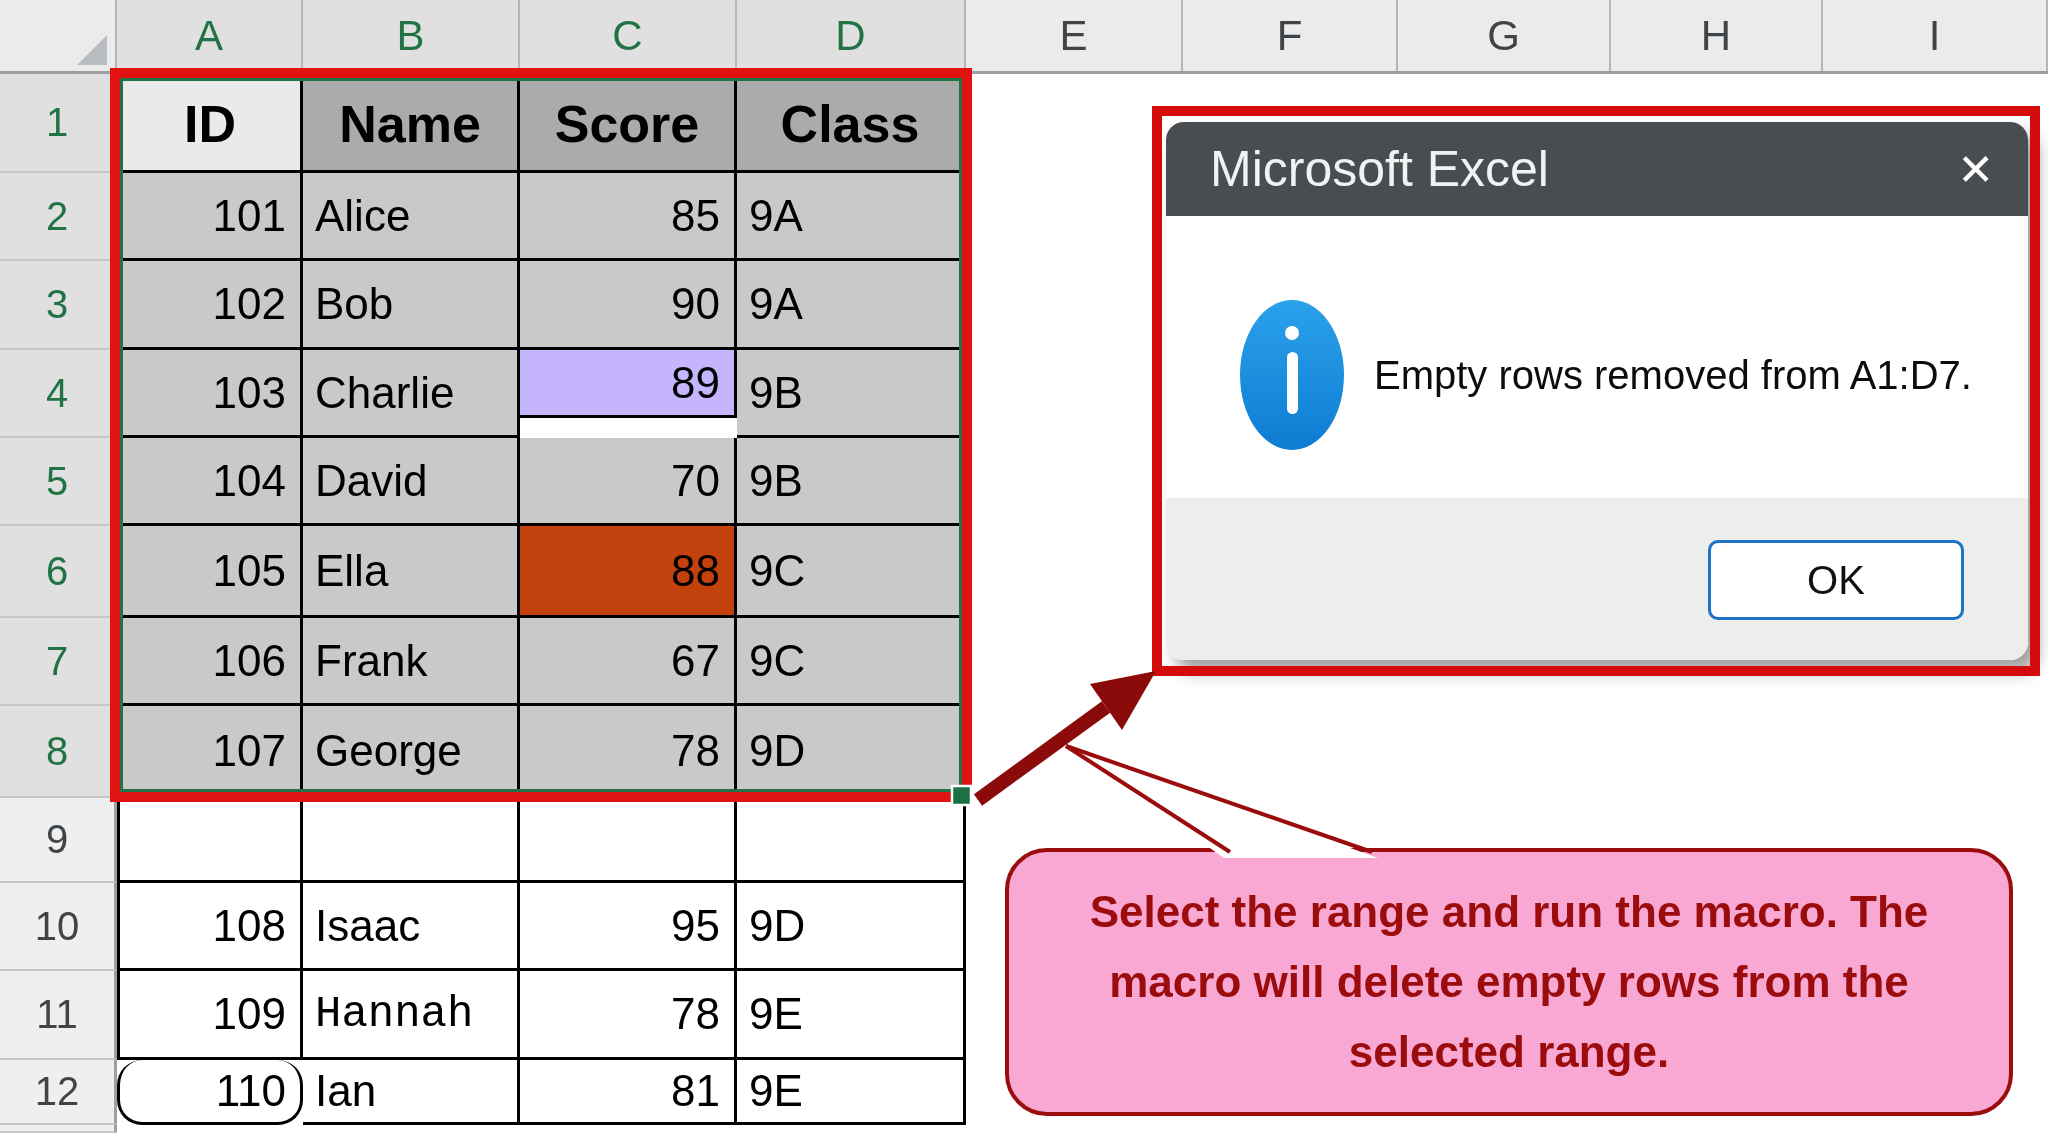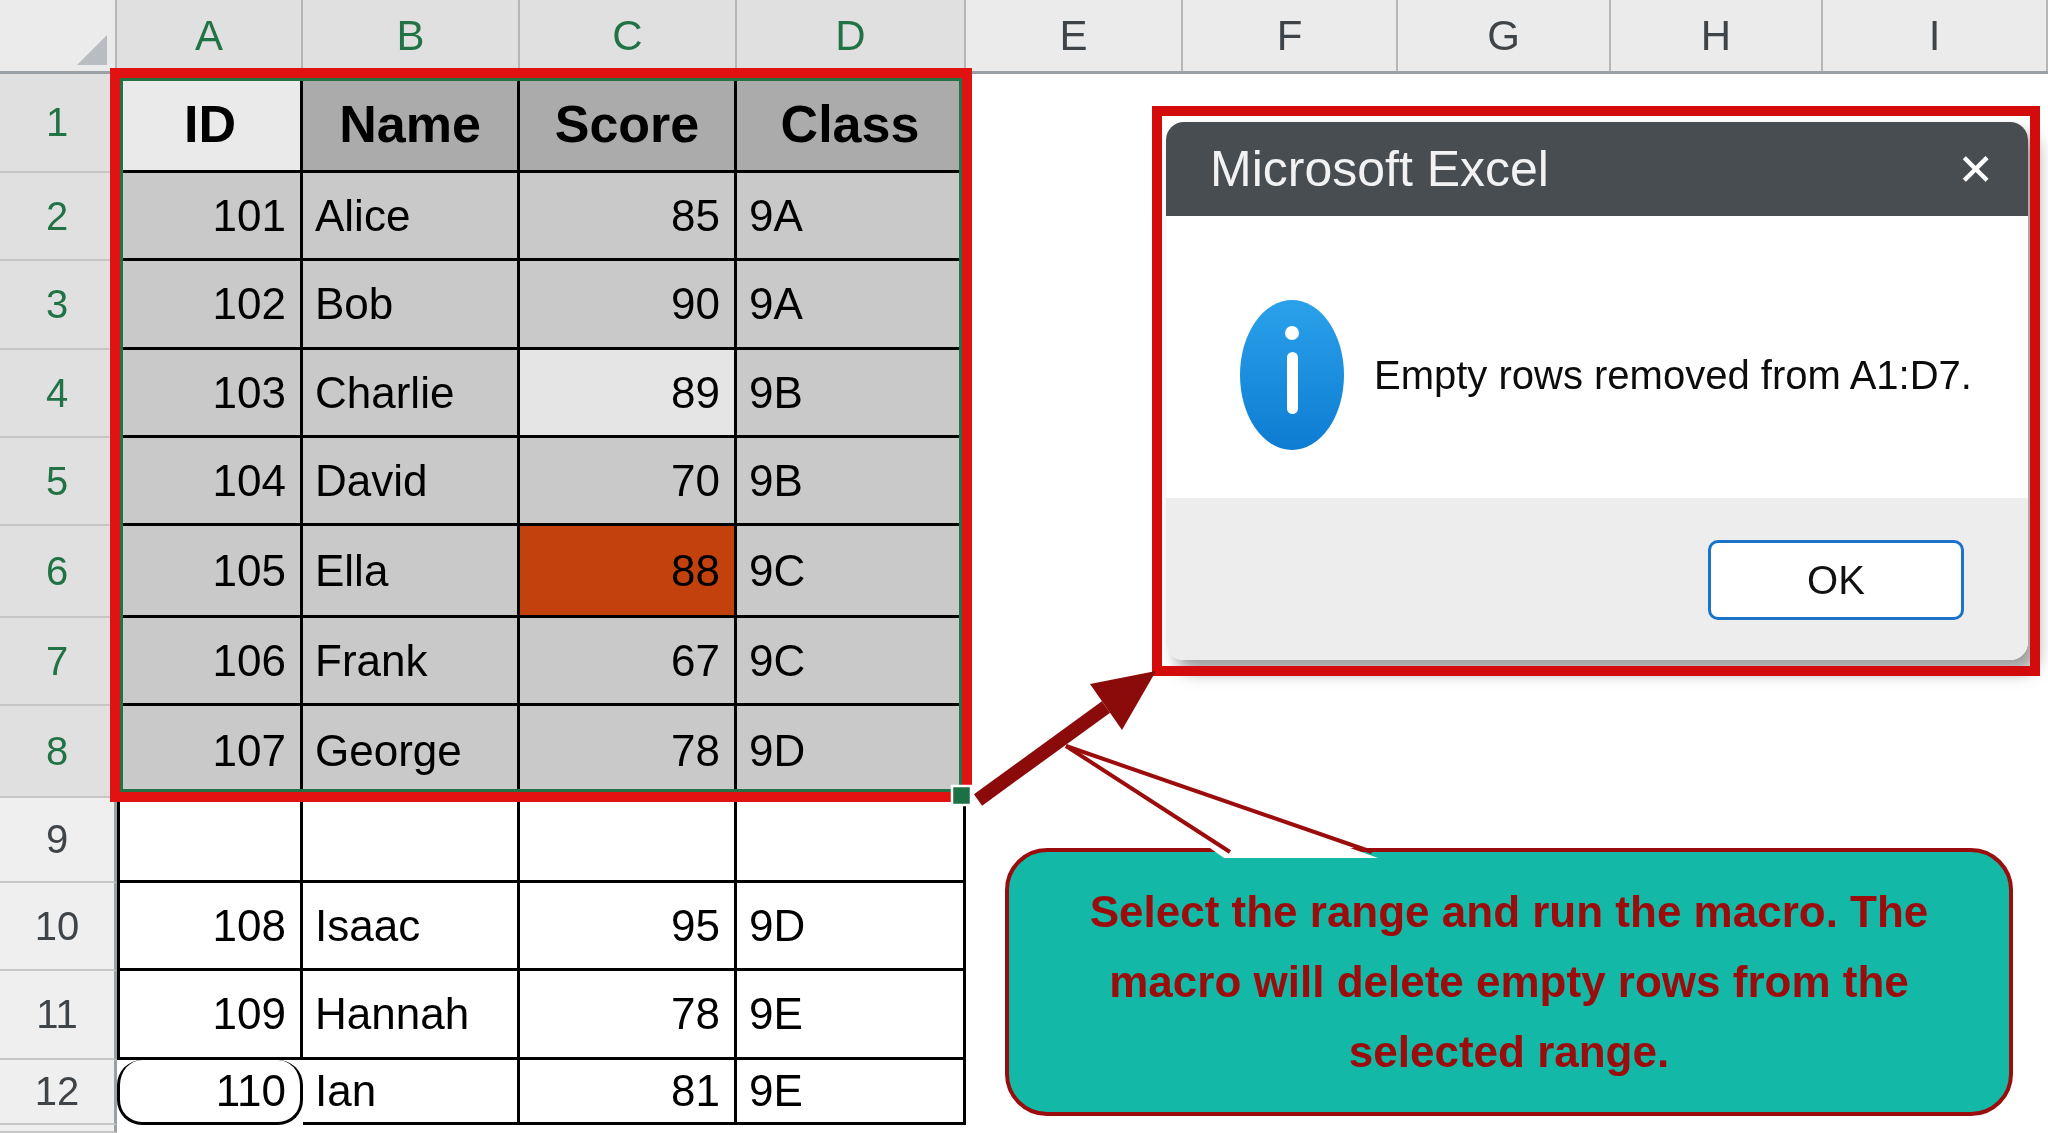--- a/index.html
+++ b/index.html
@@ -45,21 +45,21 @@
             border-radius:50%;background:#fff;}
   .info-stem{position:absolute;left:50%;top:52px;width:11px;height:62px;margin-left:-5.5px;
              border-radius:6px;background:#fff;}
   .dlg-message{position:absolute;left:208px;top:84px;height:150px;display:flex;align-items:center;
                font-size:40px;color:#0c0c0c;}
   .dlg-footer{position:absolute;left:0;top:376px;width:100%;height:162px;background:#ededed;}
   .ok-btn{position:absolute;left:542px;top:42px;width:256px;height:80px;background:#ffffff;
           border:3px solid #1a73c9;border-radius:10px;display:flex;align-items:center;
           justify-content:center;font-size:40px;color:#111;box-sizing:border-box;}
   
-  .callout{position:absolute;left:1005px;top:848px;width:1008px;height:268px;background:#14b8a6;
+  .callout{position:absolute;left:1005px;top:848px;width:1008px;height:268px;background:#f9a8d4;
            border:4px solid #9b0c0c;border-radius:42px;box-sizing:border-box;z-index:9;
            display:flex;flex-direction:column;justify-content:center;text-align:center;}
   .callout div{font-size:44px;font-weight:bold;color:#9b0c0c;line-height:70px;}
   
   #overlay{position:absolute;left:0;top:0;width:2048px;height:1133px;z-index:10;pointer-events:none;}
 </style>
 </head>
 <body>
 
 <div id="canvas">
@@ -101,21 +101,21 @@
       <div class="cell alignR" style="left: 117px; width: 186px; top: 173px; height: 88px; border-left: 3px solid rgb(0, 0, 0); background: rgb(201, 201, 201);">101</div>
       <div class="cell alignL" style="left: 303px; width: 217px; top: 173px; height: 88px; background: rgb(201, 201, 201);">Alice</div>
       <div class="cell alignR" style="left: 520px; width: 217px; top: 173px; height: 88px; background: rgb(201, 201, 201);">85</div>
       <div class="cell alignL" style="left: 737px; width: 229px; top: 173px; height: 88px; background: rgb(201, 201, 201);">9A</div>
       <div class="cell alignR" style="left: 117px; width: 186px; top: 261px; height: 89px; border-left: 3px solid rgb(0, 0, 0); background: rgb(201, 201, 201);">102</div>
       <div class="cell alignL" style="left: 303px; width: 217px; top: 261px; height: 89px; background: rgb(201, 201, 201);">Bob</div>
       <div class="cell alignR" style="left: 520px; width: 217px; top: 261px; height: 89px; background: rgb(201, 201, 201);">90</div>
       <div class="cell alignL" style="left: 737px; width: 229px; top: 261px; height: 89px; background: rgb(201, 201, 201);">9A</div>
       <div class="cell alignR" style="left: 117px; width: 186px; top: 350px; height: 88px; border-left: 3px solid rgb(0, 0, 0); background: rgb(201, 201, 201);">103</div>
       <div class="cell alignL" style="left: 303px; width: 217px; top: 350px; height: 88px; background: rgb(201, 201, 201);">Charlie</div>
-      <div class="cell alignR" style="left: 520px; width: 217px; top: 350px; height: 88px; background: #e5e5e5;">89</div>
+      <div class="cell alignR" style="left: 520px; width: 217px; top: 350px; height: 68px; background: #c4b5fd;">89</div>
       <div class="cell alignL" style="left: 737px; width: 229px; top: 350px; height: 88px; background: rgb(201, 201, 201);">9B</div>
       <div class="cell alignR" style="left: 117px; width: 186px; top: 438px; height: 88px; border-left: 3px solid rgb(0, 0, 0); background: rgb(201, 201, 201);">104</div>
       <div class="cell alignL" style="left: 303px; width: 217px; top: 438px; height: 88px; background: rgb(201, 201, 201);">David</div>
       <div class="cell alignR" style="left: 520px; width: 217px; top: 438px; height: 88px; background: rgb(201, 201, 201);">70</div>
       <div class="cell alignL" style="left: 737px; width: 229px; top: 438px; height: 88px; background: rgb(201, 201, 201);">9B</div>
       <div class="cell alignR" style="left: 117px; width: 186px; top: 526px; height: 92px; border-left: 3px solid rgb(0, 0, 0); background: rgb(201, 201, 201);">105</div>
       <div class="cell alignL" style="left: 303px; width: 217px; top: 526px; height: 92px; background: rgb(201, 201, 201);">Ella</div>
       <div class="cell alignR" style="left: 520px; width: 217px; top: 526px; height: 92px; background: #c2410c;">88</div>
       <div class="cell alignL" style="left: 737px; width: 229px; top: 526px; height: 92px; background: rgb(201, 201, 201);">9C</div>
       <div class="cell alignR" style="left: 117px; width: 186px; top: 618px; height: 88px; border-left: 3px solid rgb(0, 0, 0); background: rgb(201, 201, 201);">106</div>
@@ -128,21 +128,21 @@
       <div class="cell alignL" style="left: 737px; width: 229px; top: 706px; height: 92px; background: rgb(201, 201, 201);">9D</div>
       <div class="cell alignR" style="left: 117px; width: 186px; top: 798px; height: 85px; border-left: 3px solid rgb(0, 0, 0); border-top: 3px solid rgb(0, 0, 0); background: rgb(255, 255, 255);"></div>
       <div class="cell alignL" style="left: 303px; width: 217px; top: 798px; height: 85px; border-top: 3px solid rgb(0, 0, 0); background: rgb(255, 255, 255);"></div>
       <div class="cell alignR" style="left: 520px; width: 217px; top: 798px; height: 85px; border-top: 3px solid rgb(0, 0, 0); background: rgb(255, 255, 255);"></div>
       <div class="cell alignL" style="left: 737px; width: 229px; top: 798px; height: 85px; border-top: 3px solid rgb(0, 0, 0); background: rgb(255, 255, 255);"></div>
       <div class="cell alignR" style="left: 117px; width: 186px; top: 883px; height: 88px; border-left: 3px solid rgb(0, 0, 0); background: rgb(255, 255, 255);">108</div>
       <div class="cell alignL" style="left: 303px; width: 217px; top: 883px; height: 88px; background: rgb(255, 255, 255);">Isaac</div>
       <div class="cell alignR" style="left: 520px; width: 217px; top: 883px; height: 88px; background: rgb(255, 255, 255);">95</div>
       <div class="cell alignL" style="left: 737px; width: 229px; top: 883px; height: 88px; background: rgb(255, 255, 255);">9D</div>
       <div class="cell alignR" style="left: 117px; width: 186px; top: 971px; height: 89px; border-left: 3px solid rgb(0, 0, 0); background: rgb(255, 255, 255);">109</div>
-      <div class="cell alignL" style="left: 303px; width: 217px; top: 971px; height: 89px; background: rgb(255, 255, 255);">Hannah</div>
+      <div class="cell alignL" style="left: 303px; width: 217px; top: 971px; height: 89px; background: rgb(255, 255, 255); font-family: Liberation Mono, monospace;">Hannah</div>
       <div class="cell alignR" style="left: 520px; width: 217px; top: 971px; height: 89px; background: rgb(255, 255, 255);">78</div>
       <div class="cell alignL" style="left: 737px; width: 229px; top: 971px; height: 89px; background: rgb(255, 255, 255);">9E</div>
       <div class="cell alignR" style="left: 117px; width: 186px; top: 1060px; height: 65px; border-left: 3px solid rgb(0, 0, 0); background: rgb(255, 255, 255); border-radius: 25px;">110</div>
       <div class="cell alignL" style="left: 303px; width: 217px; top: 1060px; height: 65px; background: rgb(255, 255, 255);">Ian</div>
       <div class="cell alignR" style="left: 520px; width: 217px; top: 1060px; height: 65px; background: rgb(255, 255, 255);">81</div>
       <div class="cell alignL" style="left: 737px; width: 229px; top: 1060px; height: 65px; background: rgb(255, 255, 255);">9E</div>
     </div>
 
   <div class="sel-green"></div>
   <div class="sel-red"></div>

